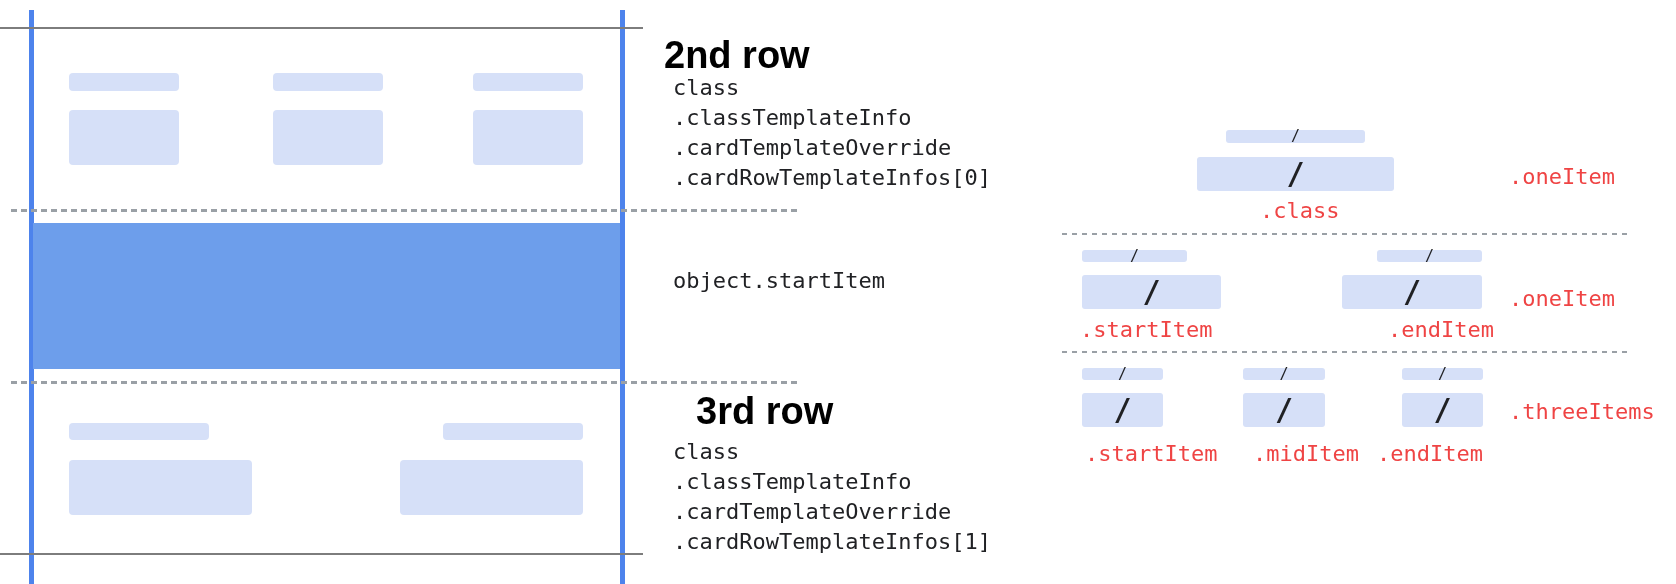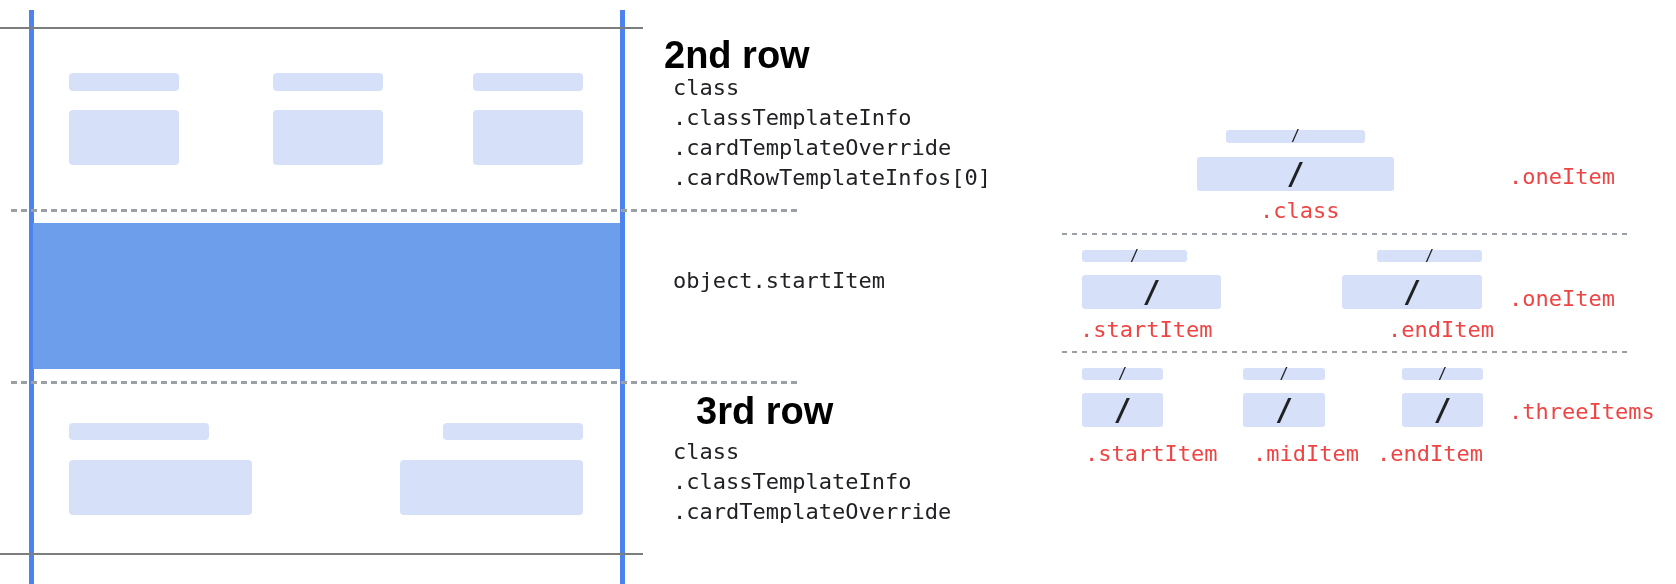--- a/index.html
+++ b/index.html
@@ -73,20 +73,21 @@
 
   <div class="mono" style="left:650px;top:266px;">
     <div>object.startItem</div>
   </div>
 
   <div class="h" style="left:687px;top:390px;">3rd row</div>
   <div class="mono" style="left:650px;top:437px;">
     <div>class</div>
     <div>.classTemplateInfo</div>
     <div>.cardTemplateOverride</div>
+    <div>.cardRowTemplateInfos[1]</div>
   </div>
 
   <div>
     <div class="bar slashbar" style="left:1226px;top:130px;width:139px;height:13px;">
       <span class="sl sl-s">/</span>
     </div>
     <div class="bar slashbar" style="left:1197px;top:157px;width:197px;height:34px;">
       <span class="sl sl-b">/</span>
     </div>
     <div class="mlabel" style="left:1260px;top:199px;">.class</div>

